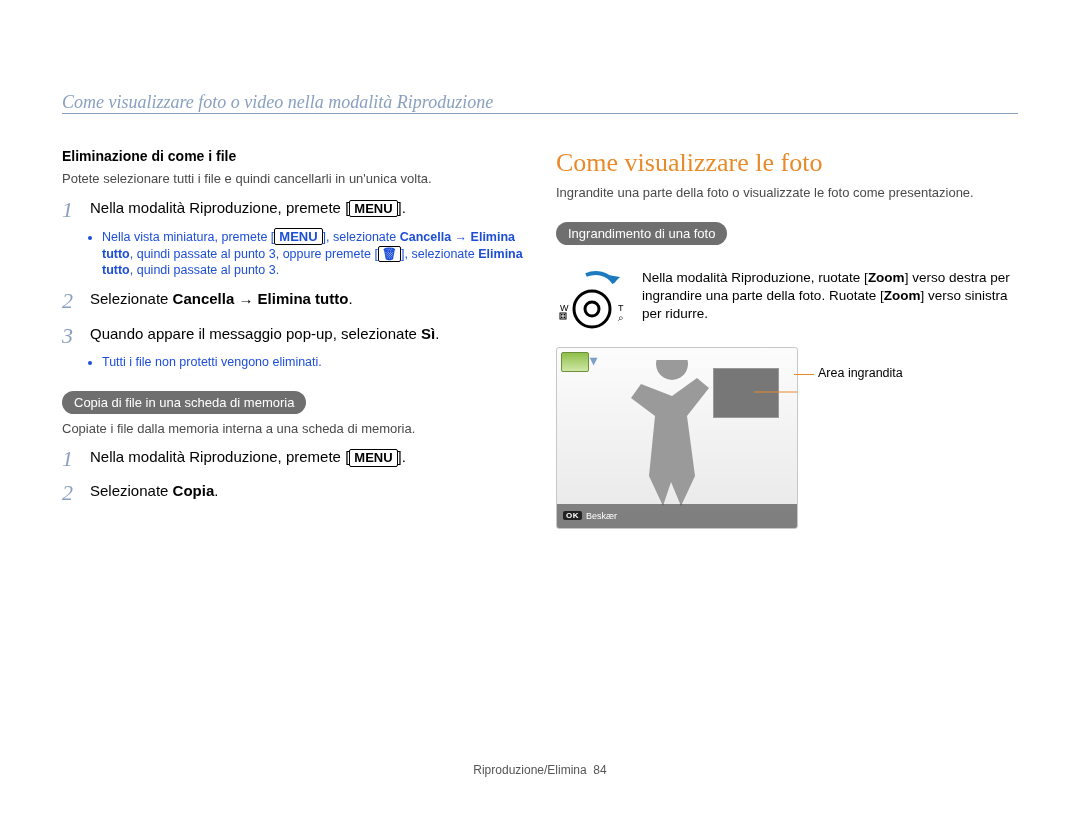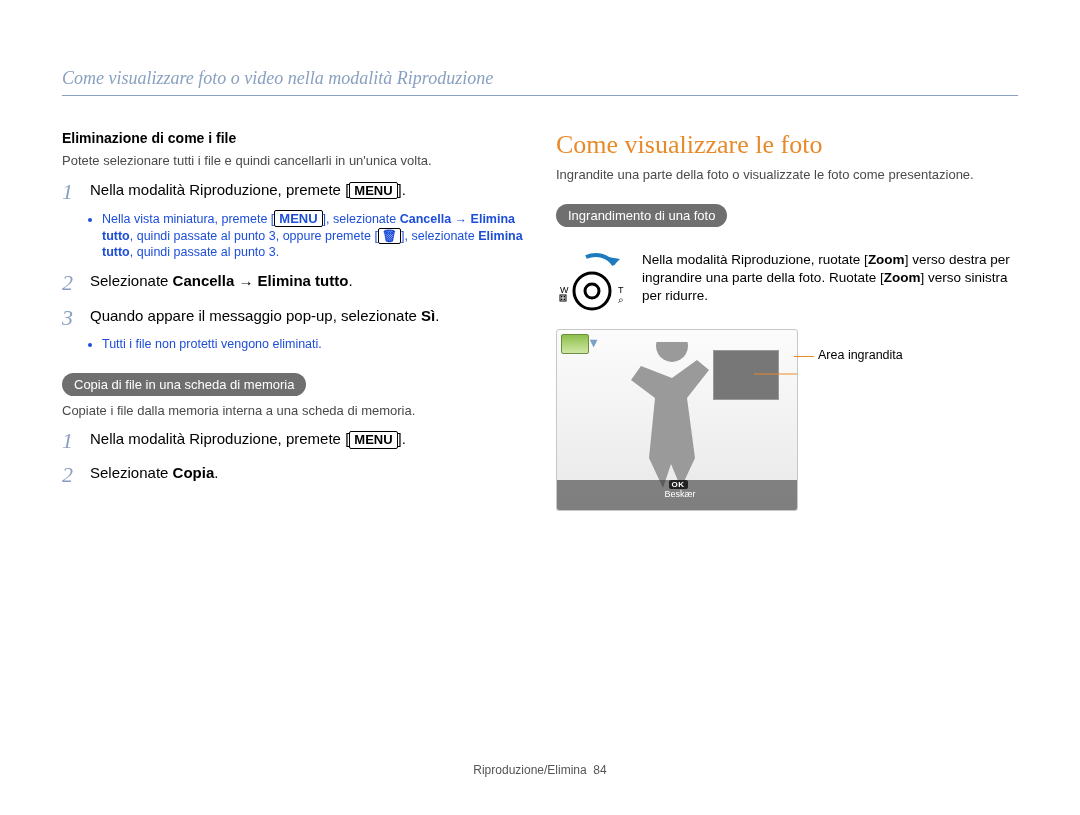--- a/index.html
+++ b/index.html
@@ -1,17 +1,17 @@
 <!DOCTYPE html>
 <html><head>
 <meta charset="utf-8">
 <style>
   html,body{margin:0;padding:0;background:#fff;color:#000;font-family:Arial,Helvetica,sans-serif;font-size:14px;}
   .page{width:1080px;height:815px;position:relative;box-sizing:border-box;padding:68px 62px 30px 62px;}
-  .running-header{color:#8aa0c0;font-family:"Times New Roman",serif;font-style:italic;font-size:18px;font-weight:300;border-bottom:1px solid #8aa0c0;padding-bottom:6px;margin-bottom:34px;}
+  .running-header{color:#8aa0c0;font-family:"Times New Roman",serif;font-style:italic;font-size:18px;font-weight:300;border-bottom:1px solid #8aa0c0;margin-bottom:34px;margin-top:24px;}
   .columns{display:flex;gap:32px;}
   .col{flex:1;min-width:0;}
   .h3{font-weight:bold;font-size:14px;margin:0 0 6px 0;}
   p{margin:0 0 10px 0;line-height:1.3;}
   .faint{color:#4a4a4a;font-size:13px;line-height:1.35;}
   .step{display:flex;gap:10px;margin:10px 0 6px 0;}
   .step-num{font-family:"Times New Roman",serif;font-style:italic;color:#8aa0c0;font-size:22px;font-weight:400;width:18px;flex-shrink:0;line-height:1.1;}
   .step-body{font-size:15px;line-height:1.35;}
   .btn-kw{border:1px solid #000;padding:0 4px;font-weight:bold;font-size:13px;display:inline-block;line-height:1.2;border-radius:2px;}
   .btn-icon{border:1px solid #000;padding:0 3px;font-size:12px;display:inline-block;line-height:1.2;border-radius:2px;font-weight:bold;}
@@ -21,21 +21,21 @@
   .section-title{color:#e88a2a;font-family:"Times New Roman",serif;font-weight:300;font-size:26px;margin:0 0 6px 0;}
   .zoom-dial{display:flex;align-items:center;gap:6px;}
   .zoom-row{display:flex;gap:14px;margin:18px 0 14px 0;}
   .zoom-text{font-size:13.5px;line-height:1.35;}
   .screen-wrap{display:flex;gap:20px;}
   .screen{width:240px;height:180px;background:linear-gradient(#fcfcfc,#e8e8e8);border:1px solid #c7c7c7;border-radius:3px;position:relative;overflow:hidden;}
   .topbar{position:absolute;top:4px;left:4px;display:flex;align-items:center;gap:2px;}
   .thumb{width:26px;height:18px;background:linear-gradient(#8fbf4b,#cfe7a5);border:1px solid #6b8f3a;border-radius:2px;}
   .chev{color:#7aa1c6;font-size:10px;transform:rotate(90deg);}
   .child{position:absolute;bottom:18px;left:60px;width:110px;height:150px;}
-  .footer-bar{position:absolute;bottom:0;left:0;right:0;height:30px;background:rgba(40,40,40,0.55);color:#fff;font-size:9px;display:flex;align-items:center;padding-left:6px;flex-direction:column;}
+  .footer-bar{position:absolute;bottom:0;left:0;right:0;height:24px;background:rgba(40,40,40,0.55);color:#fff;font-size:9px;display:flex;align-items:center;padding-left:6px;}
   .ok-box{background:#222;color:#fff;font-size:8px;padding:0 3px;border-radius:2px;margin-right:4px;font-weight:bold;letter-spacing:0.5px;}
   .magnify-box{position:absolute;top:20px;right:18px;width:64px;height:48px;background:#777;border:1px solid #999;}
   .leader{stroke:#e88a2a;stroke-width:1;}
   .label-right{font-size:12.5px;align-self:flex-start;margin-top:19px;position:relative;}
   .label-right::before{content:"";position:absolute;left:-24px;top:8px;width:20px;height:1px;background:#e88a2a;}
   .page-footer{position:absolute;bottom:38px;left:0;right:0;text-align:center;font-size:12px;color:#555;}
 </style>
 </head>
 <body>
 

